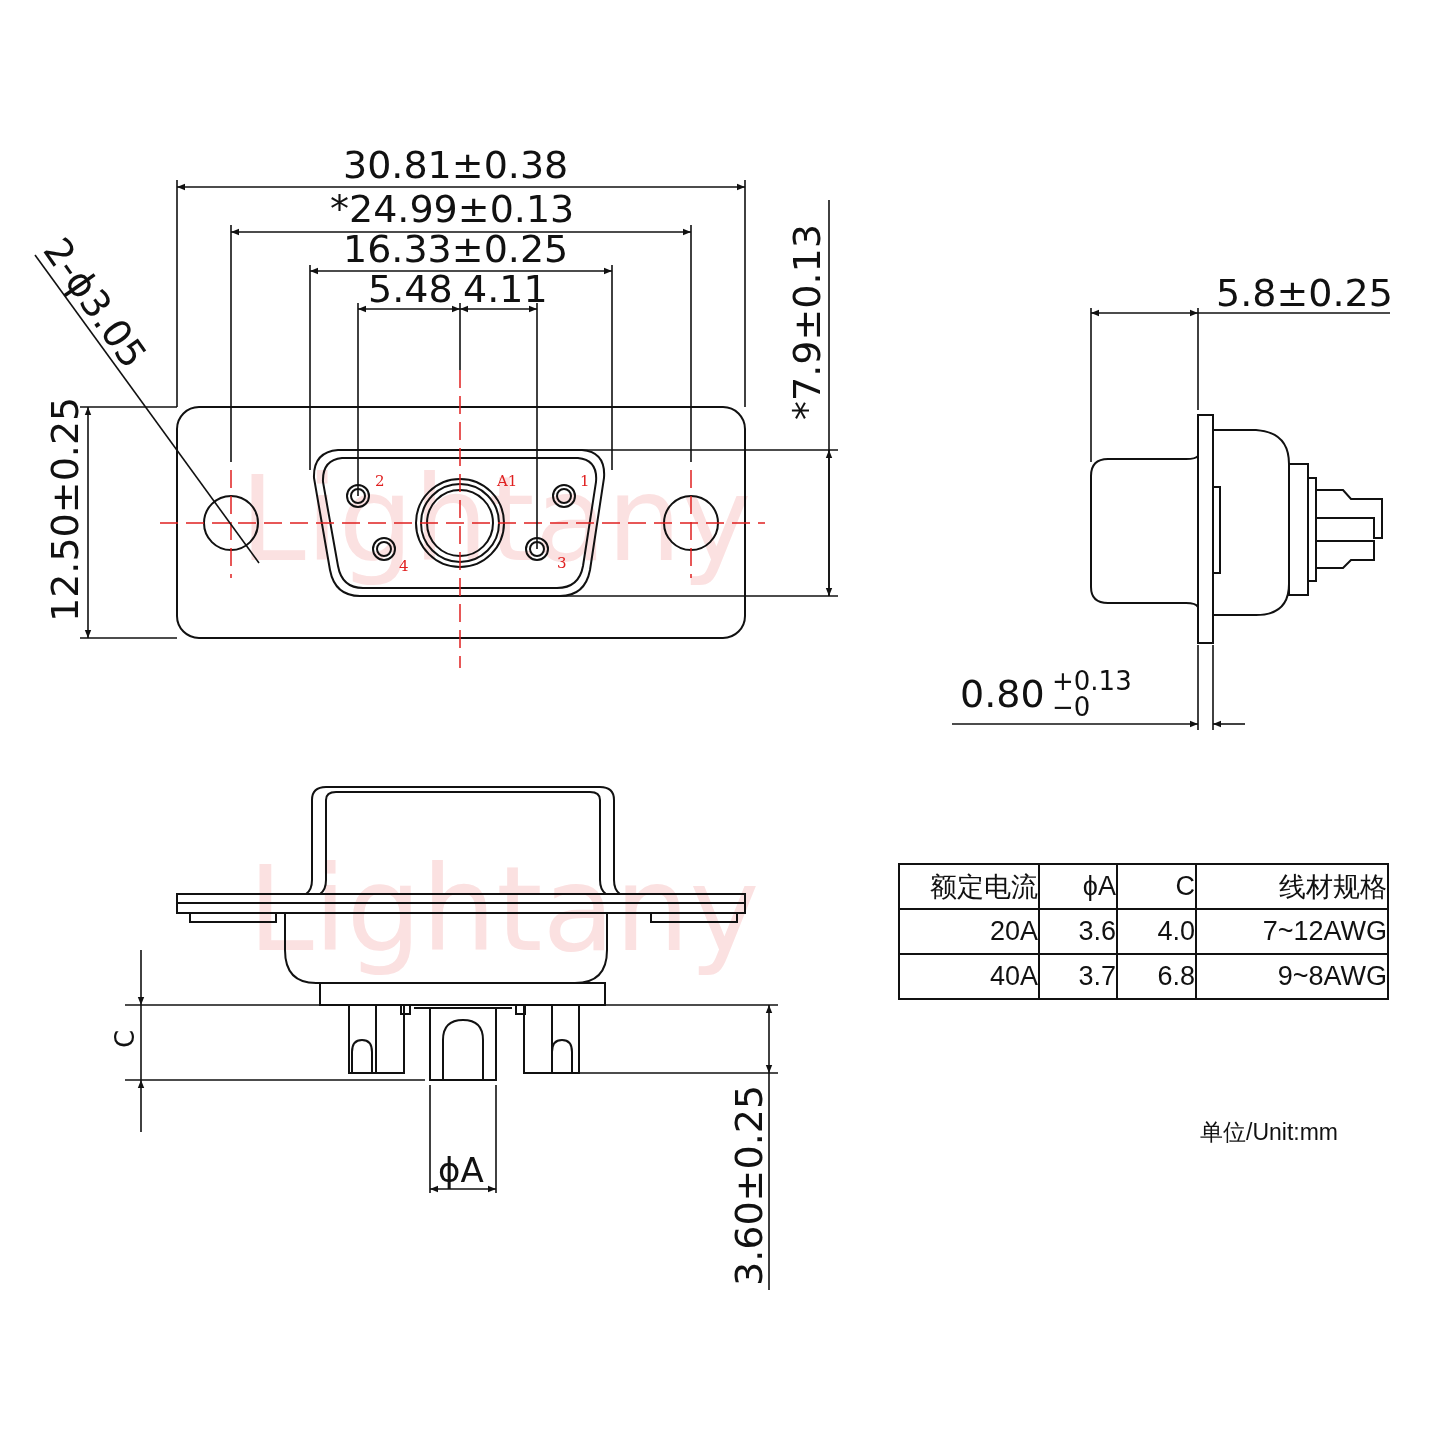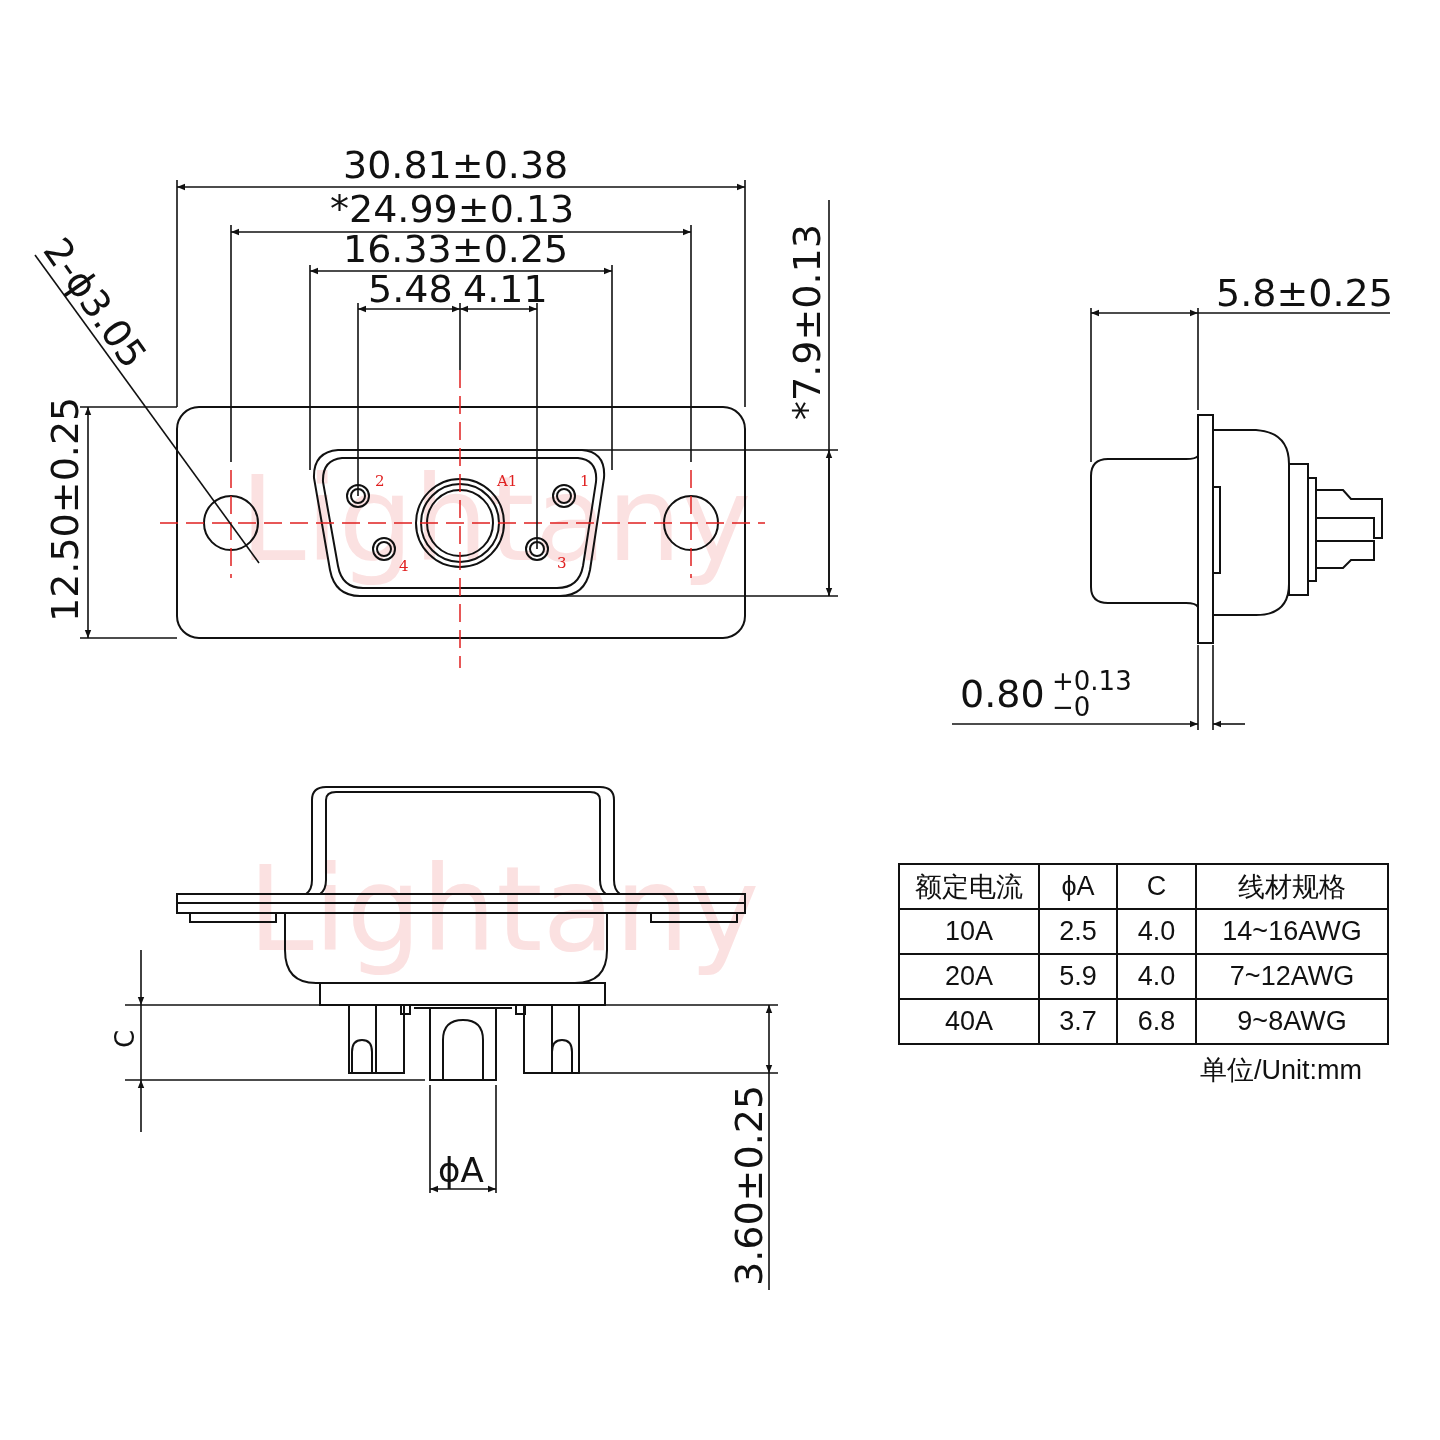--- a/index.html
+++ b/index.html
@@ -2,22 +2,22 @@
 <html><head>
 <meta charset="utf-8">
 <style>
   html,body{margin:0;padding:0;background:#ffffff;}
   body{width:1440px;height:1440px;position:relative;overflow:hidden;font-family:"DejaVu Sans",sans-serif;}
   svg{position:absolute;left:0;top:0;}
   .dim{font-family:"DejaVu Sans",sans-serif;font-size:38px;fill:#111;}
   .pin{font-family:"DejaVu Serif",serif;font-size:15px;fill:#e02020;}
   .wm{font-family:"DejaVu Sans",sans-serif;font-size:118px;fill:#fbe1e1;}
   .tbl{position:absolute;left:898px;top:863px;border-collapse:collapse;font-family:"Liberation Sans",sans-serif;font-size:27px;color:#111;}
-  .tbl td,.tbl th{border:2px solid #111;text-align:center;height:43px;padding:0;font-weight:normal;}
-  .unit{position:absolute;left:1200px;top:1052px;font-family:"Liberation Sans",sans-serif;font-size:27px;color:#111;}
+  .tbl td,.tbl th{border:2px solid #111;text-align:right;height:43px;padding:0;font-weight:normal;}
+  .unit{position:absolute;left:1200px;top:1117px;font-family:"Liberation Sans",sans-serif;font-size:23px;color:#111;}
 </style>
 </head>
 <body>
 
 <svg width="1440" height="1440" viewBox="0 0 1440 1440">
   <defs>
     <marker id="arr" viewBox="0 0 10 10" refX="10" refY="5" markerWidth="14" markerHeight="8" orient="auto-start-reverse" markerUnits="userSpaceOnUse">
       <path d="M0,1 L10,5 L0,9 z" fill="#111"></path>
     </marker>
   </defs>
@@ -155,28 +155,22 @@
 
 <table class="tbl">
   <tbody>
       <tr>
     <th style="width:138px">额定电流</th>
     <th style="width:76px">ϕA</th>
     <th style="width:77px">C</th>
     <th style="width:190px">线材规格</th>
   </tr>
   <tr>
-    <td>10A</td>
-    <td>2.5</td>
-    <td>4.0</td>
-    <td>14~16AWG</td>
-  </tr>
-  <tr>
     <td>20A</td>
-    <td>5.9</td>
+    <td>3.6</td>
     <td>4.0</td>
     <td>7~12AWG</td>
   </tr>
   <tr>
     <td>40A</td>
     <td>3.7</td>
     <td>6.8</td>
     <td>9~8AWG</td>
   </tr>
 </tbody>

